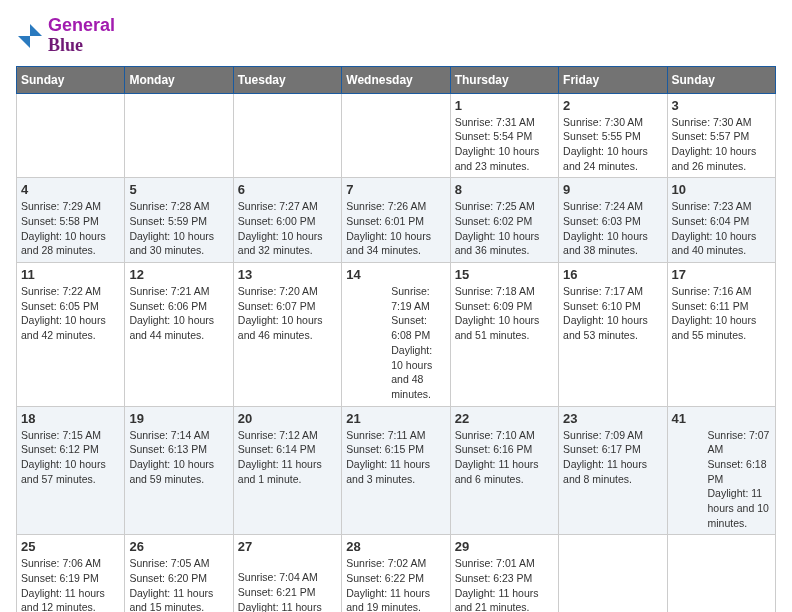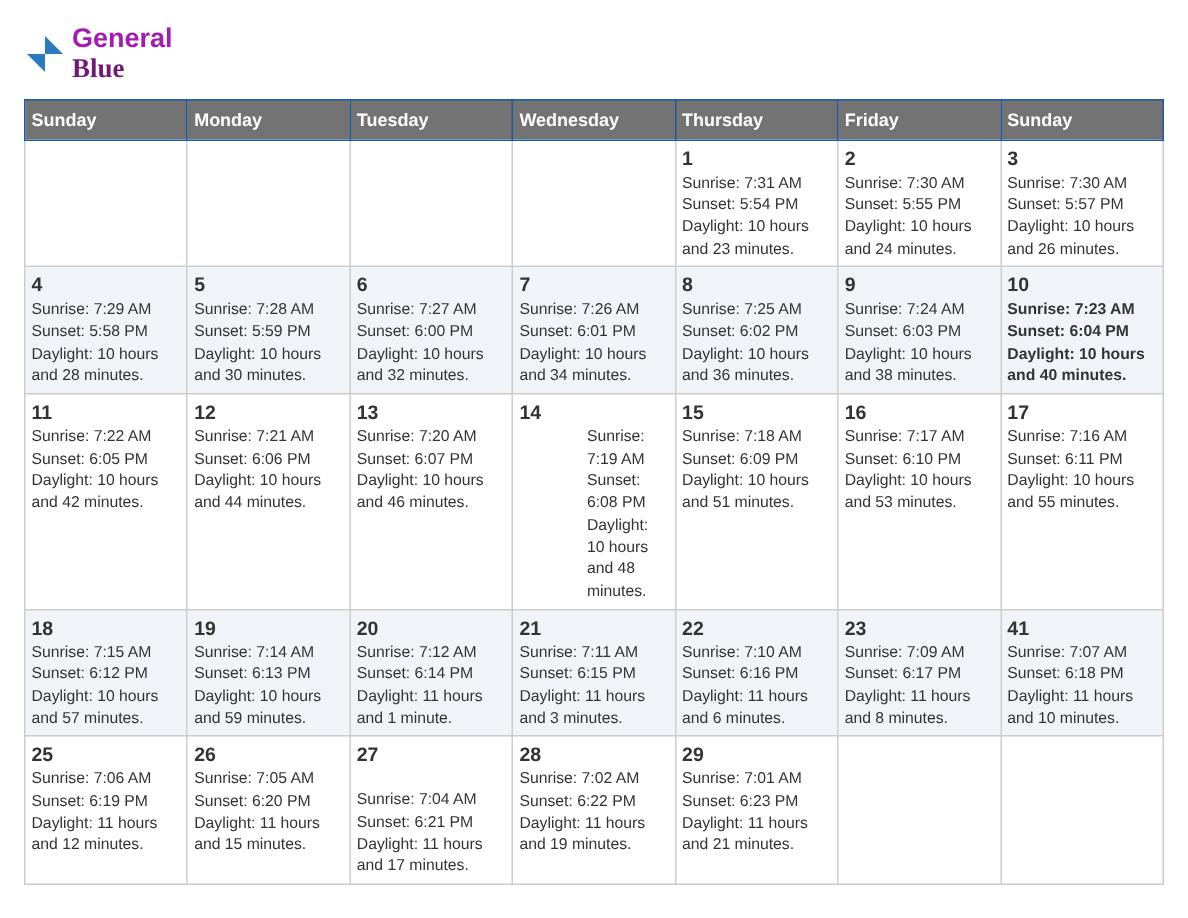--- a/index.html
+++ b/index.html
@@ -169,21 +169,21 @@
 Daylight: 10 hours and 36 minutes.</div>
         </td>
         <td>
           <span class="day-num">9</span>
           <div class="day-info" style="white-space: pre-line;">Sunrise: 7:24 AM
 Sunset: 6:03 PM
 Daylight: 10 hours and 38 minutes.</div>
         </td>
         <td>
           <span class="day-num">10</span>
-          <div class="day-info" style="white-space: pre-line; font-weight: bold;">Sunrise: 7:23 AM
+          <div class="day-info" style="white-space: pre-line;">Sunrise: 7:23 AM
 Sunset: 6:04 PM
 Daylight: 10 hours and 40 minutes.</div>
         </td>
       </tr>
       <tr>
         <td>
           <span class="day-num">11</span>
           <div class="day-info" style="white-space: pre-line;">Sunrise: 7:22 AM
 Sunset: 6:05 PM
 Daylight: 10 hours and 42 minutes.</div>
@@ -257,21 +257,21 @@
 Daylight: 11 hours and 6 minutes.</div>
         </td>
         <td>
           <span class="day-num">23</span>
           <div class="day-info" style="white-space: pre-line;">Sunrise: 7:09 AM
 Sunset: 6:17 PM
 Daylight: 11 hours and 8 minutes.</div>
         </td>
         <td>
           <span class="day-num">41</span>
-          <div class="day-info" style="white-space: pre-line;">Sunrise: 7:07 AM
+          <div class="day-info" style="white-space: pre-line; margin-left: 36px;">Sunrise: 7:07 AM
 Sunset: 6:18 PM
 Daylight: 11 hours and 10 minutes.</div>
         </td>
       </tr>
       <tr>
         <td>
           <span class="day-num">25</span>
           <div class="day-info" style="white-space: pre-line;">Sunrise: 7:06 AM
 Sunset: 6:19 PM
 Daylight: 11 hours and 12 minutes.</div>

